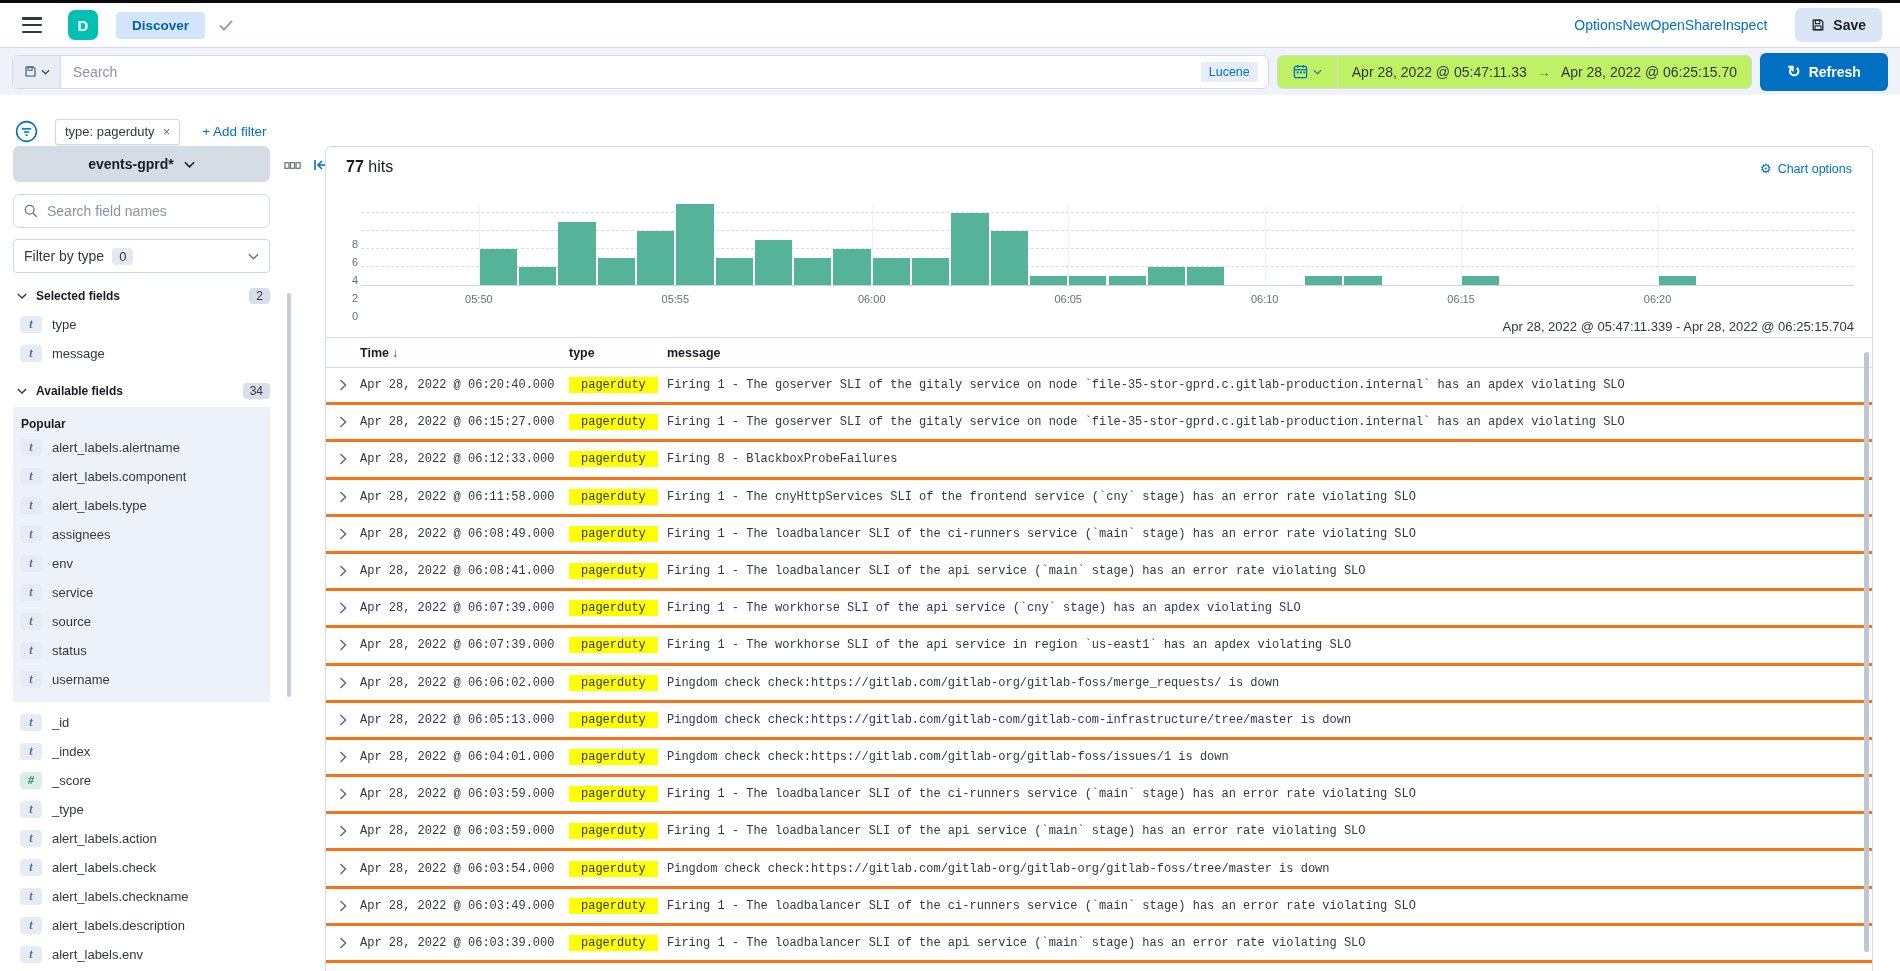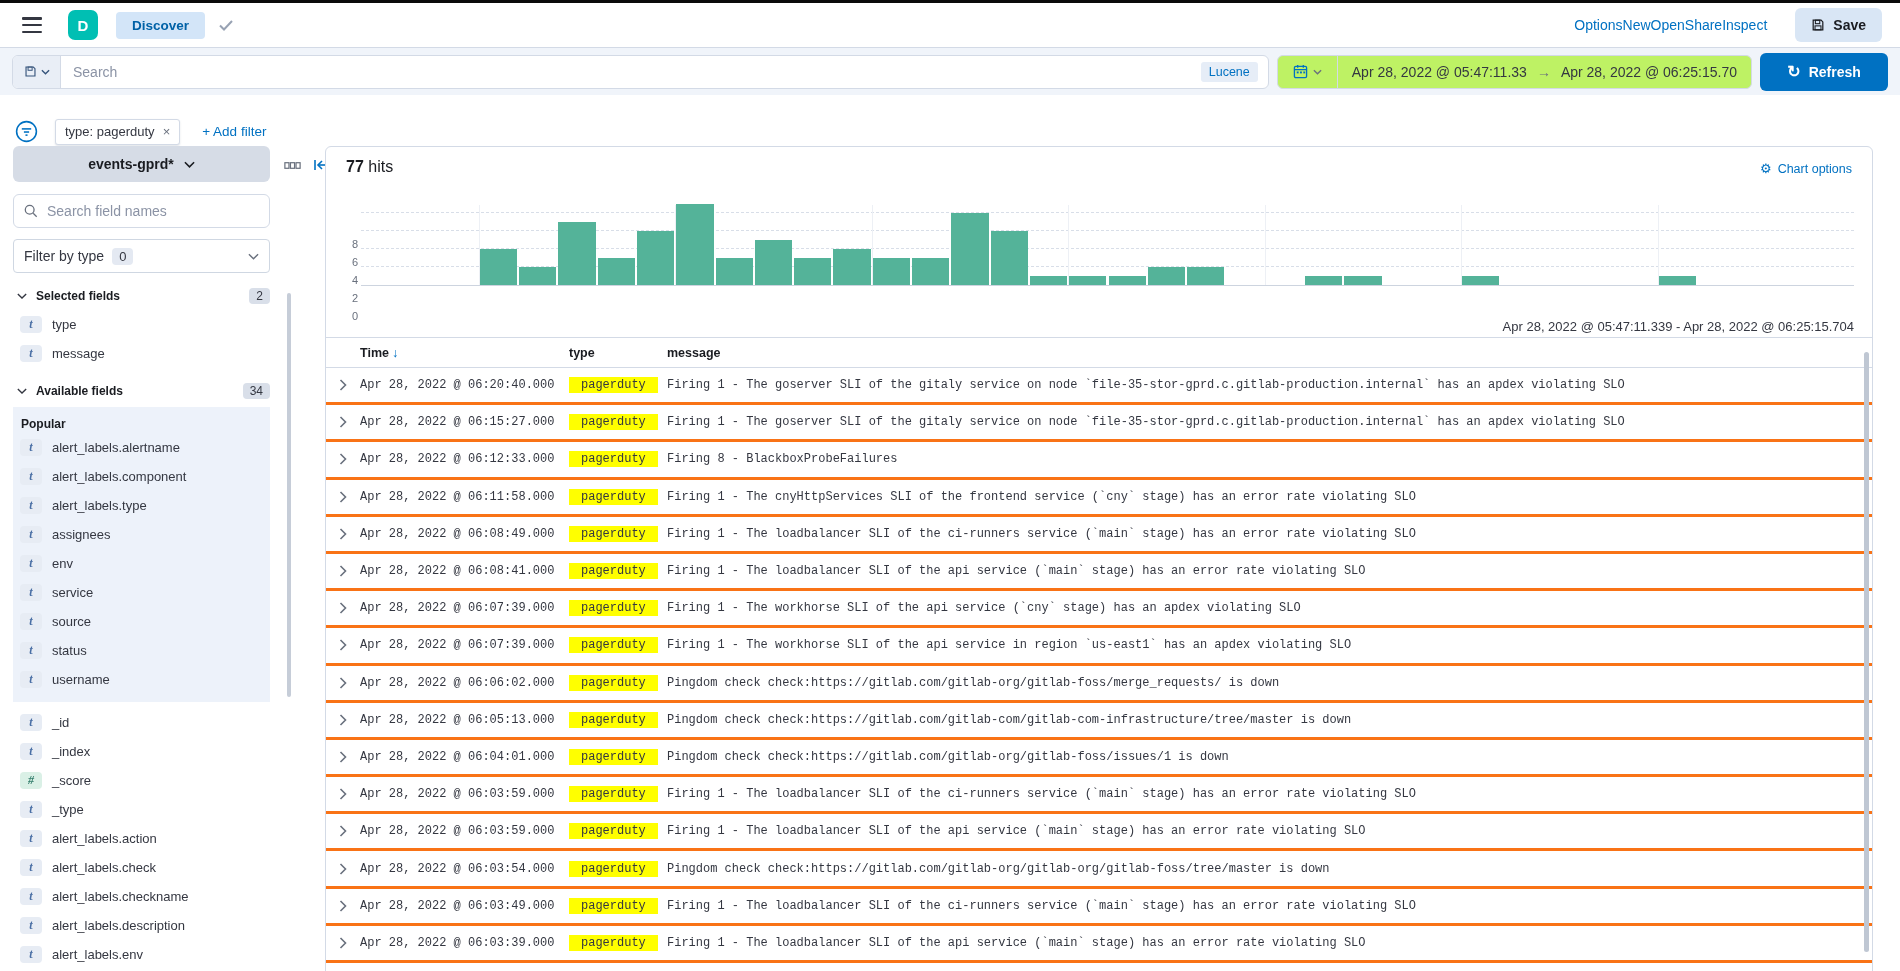--- a/index.html
+++ b/index.html
@@ -397,20 +397,29 @@
         <div class="bar" style="left: calc(44.7368% + 1px); width: calc(2.63158% - 2px); height: 9px; background: rgb(84, 179, 153);"></div>
         <div class="bar" style="left: calc(47.3684% + 1px); width: calc(2.63158% - 2px); height: 9px; background: rgb(84, 179, 153);"></div>
         <div class="bar" style="left: calc(50% + 1px); width: calc(2.63158% - 2px); height: 9px; background: rgb(84, 179, 153);"></div>
         <div class="bar" style="left: calc(52.6316% + 1px); width: calc(2.63158% - 2px); height: 18px; background: rgb(84, 179, 153);"></div>
         <div class="bar" style="left: calc(55.2632% + 1px); width: calc(2.63158% - 2px); height: 18px; background: rgb(84, 179, 153);"></div>
         <div class="bar" style="left: calc(63.1579% + 1px); width: calc(2.63158% - 2px); height: 9px; background: rgb(84, 179, 153);"></div>
         <div class="bar" style="left: calc(65.7895% + 1px); width: calc(2.63158% - 2px); height: 9px; background: rgb(84, 179, 153);"></div>
         <div class="bar" style="left: calc(73.6842% + 1px); width: calc(2.63158% - 2px); height: 9px; background: rgb(84, 179, 153);"></div>
         <div class="bar" style="left: calc(86.8421% + 1px); width: calc(2.63158% - 2px); height: 9px; background: rgb(84, 179, 153);"></div>
       </div>
+    <div id="xlabels" style="position: absolute; left: 15px; right: 0px; top: 0px; height: 100px;">
+        <div class="xlab" style="left: 7.89474%;">05:50</div>
+        <div class="xlab" style="left: 21.0526%;">05:55</div>
+        <div class="xlab" style="left: 34.2105%;">06:00</div>
+        <div class="xlab" style="left: 47.3684%;">06:05</div>
+        <div class="xlab" style="left: 60.5263%;">06:10</div>
+        <div class="xlab" style="left: 73.6842%;">06:15</div>
+        <div class="xlab" style="left: 86.8421%;">06:20</div>
+      </div>
     <div class="chart-title">Apr 28, 2022 @ 05:47:11.339 - Apr 28, 2022 @ 06:25:15.704</div>
   </div>
 
   <div class="dtable">
     <div class="thead">
       <div></div>
       <div class="th"><span>Time</span><span class="sort-arrow">↓</span></div>
       <div class="th">type</div>
       <div class="th">message</div>
     </div>

